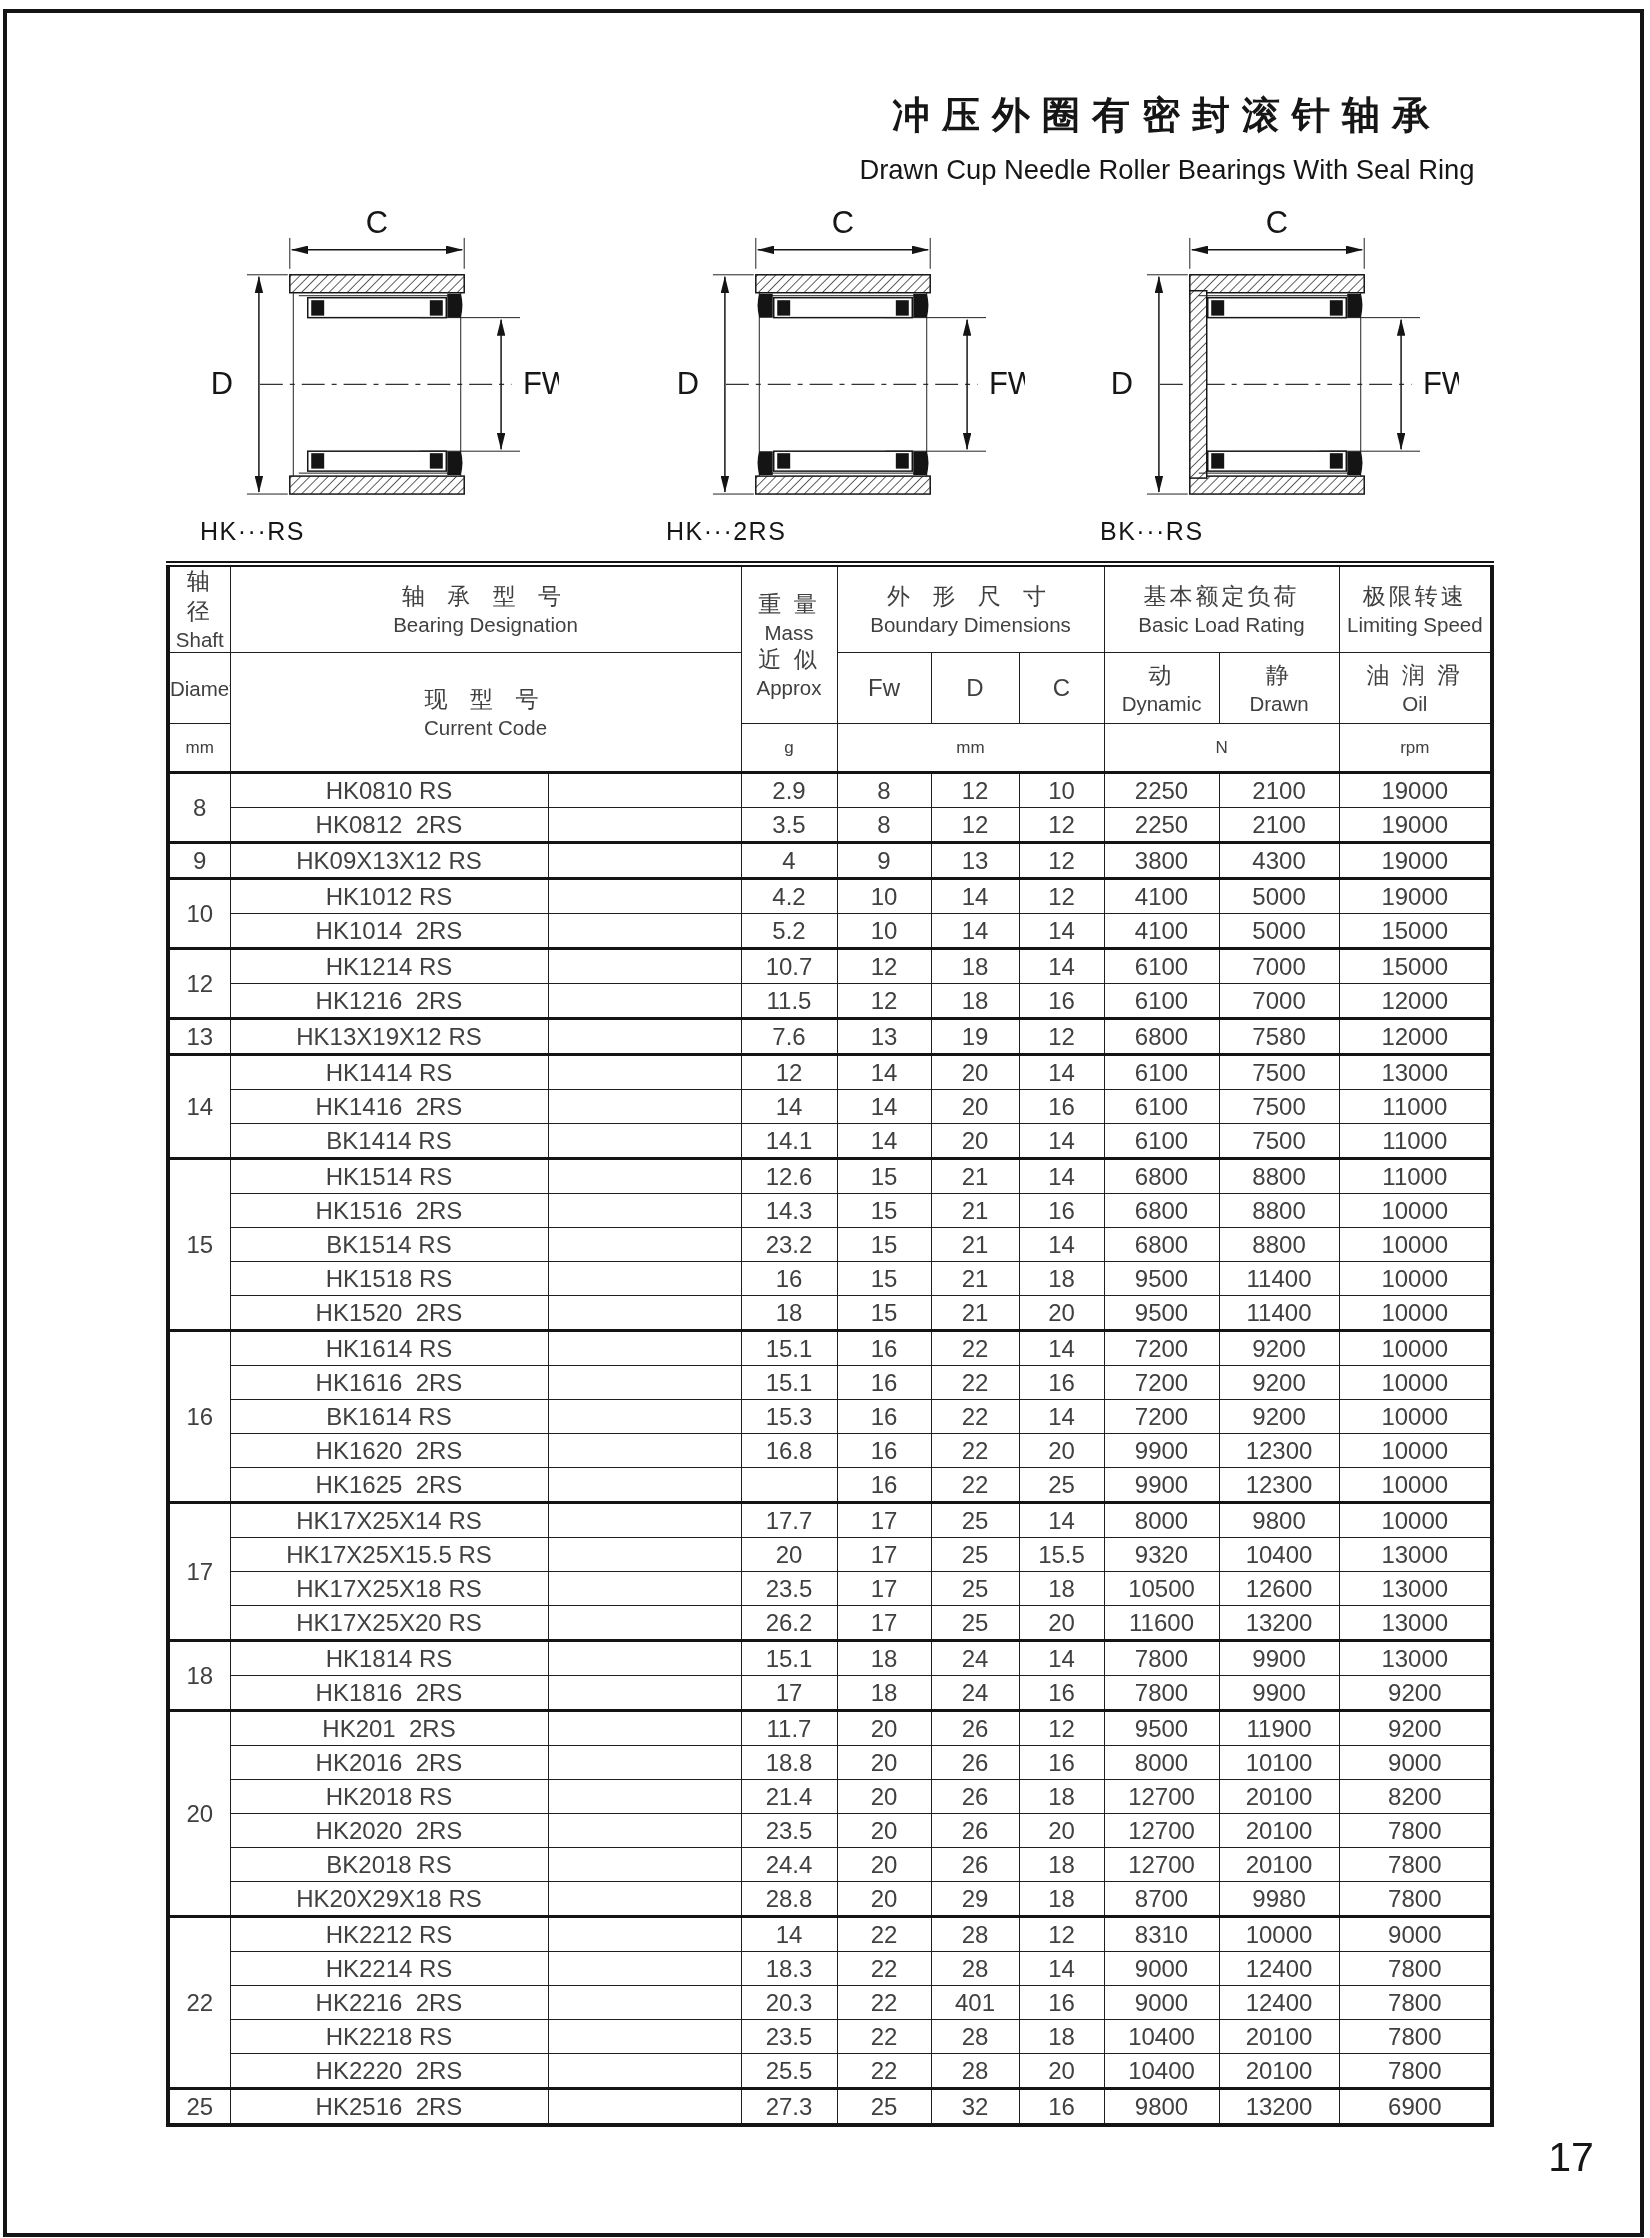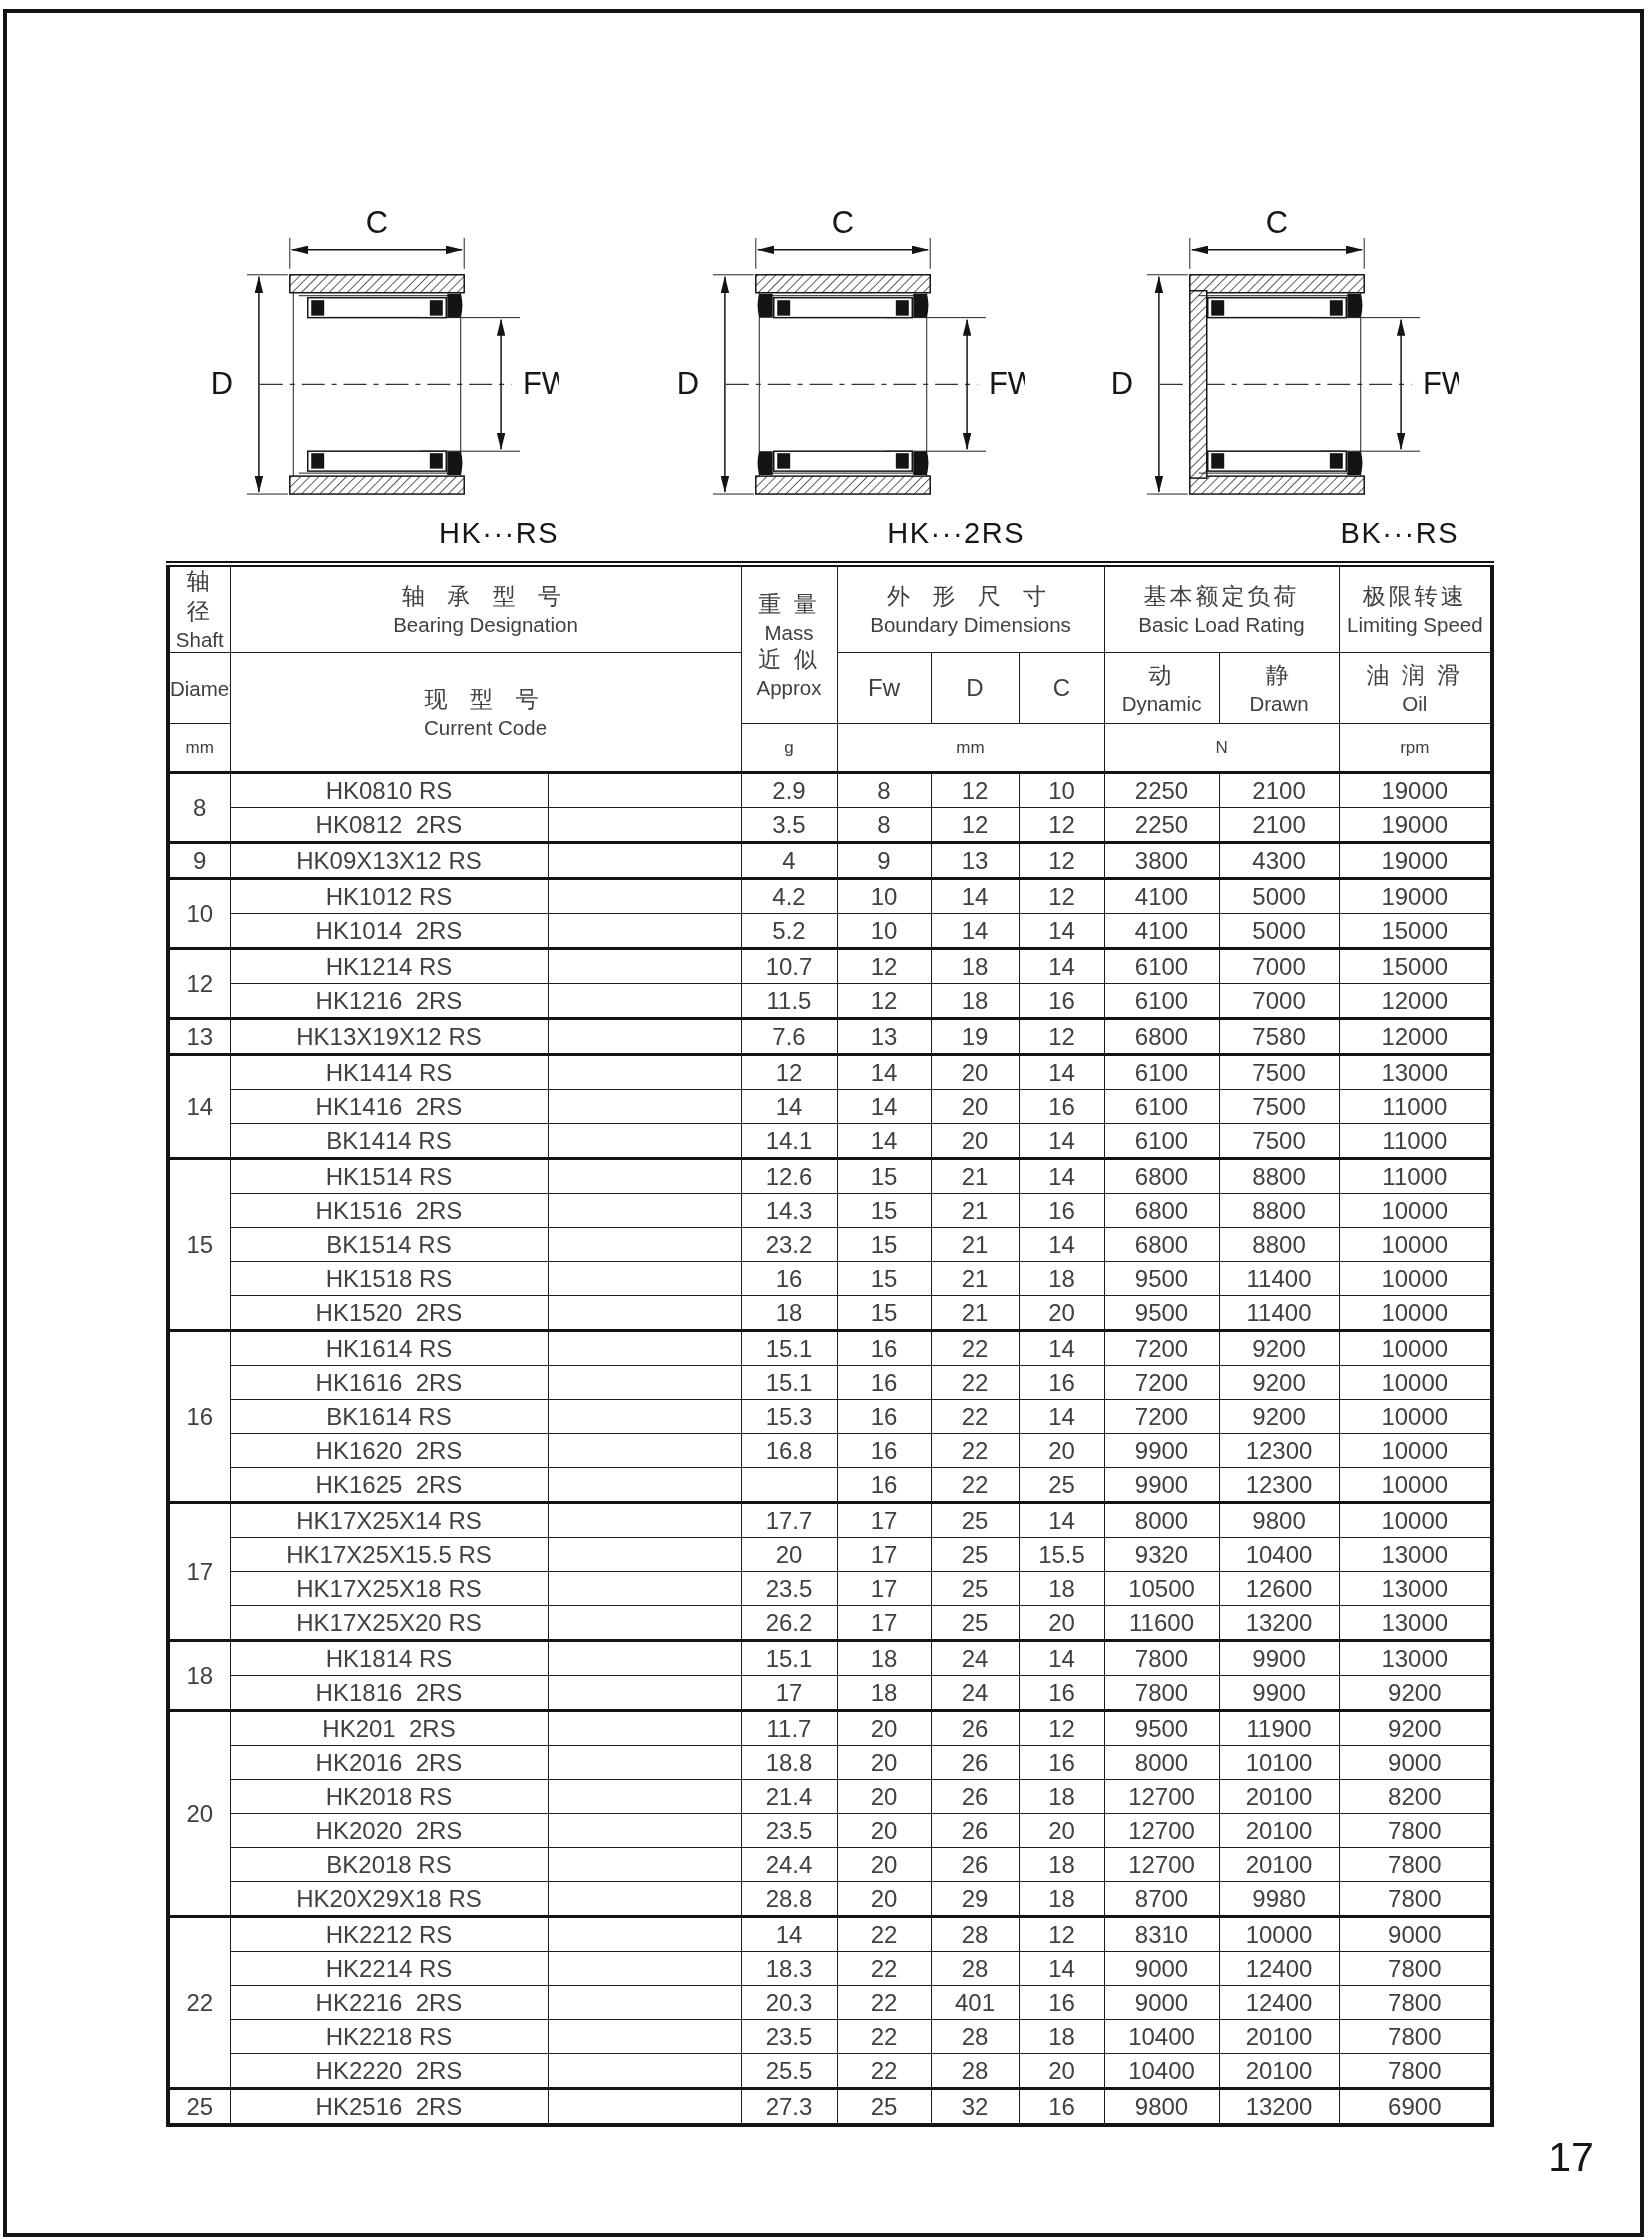--- a/index.html
+++ b/index.html
@@ -36,22 +36,22 @@
   }
   
   .drawings-host{position:absolute;left:0;top:0;width:100%;height:100%;}
   .drawing{position:absolute;top:210px;width:359px;}
   .drawing:nth-child(1){left:200px;}
   .drawing:nth-child(2){left:666px;}
   .drawing:nth-child(3){left:1100px;}
   .drawing svg{display:block;width:359px;height:299px;}
   .caption{
     margin-top:8px;
-    text-align:right;
-    font-size:29px;
+    text-align:left;
+    font-size:25px;
     letter-spacing:1.5px;
     white-space:nowrap;
   }
   .thin{stroke:#222;stroke-width:2;fill:none;}
   .dim{stroke:#161616;stroke-width:3;fill:none;}
   .cl{stroke:#333;stroke-width:2.5;fill:none;stroke-dasharray:46 14 10 14;}
   .dimlabel{font-family:"Liberation Sans",sans-serif;font-size:62px;fill:#161616;}
   
   table.spec{
     position:absolute;
@@ -91,20 +91,24 @@
     text-align:center;
     font-size:41px;
   }
 </style>
 </head>
 <body>
 
 <div class="page">
   <div class="frame"></div>
 
+  <div class="title-block">
+    <div class="title-zh">冲压外圈有密封滚针轴承</div>
+    <div class="title-en">Drawn Cup Needle Roller Bearings With Seal Ring</div>
+  </div>
 
   <div class="drawings-host">
       <div class="drawing">
     <svg viewBox="0 0 720 600">
       <defs>
         <pattern id="hatch0" patternUnits="userSpaceOnUse" width="13" height="13" patternTransform="rotate(45)">
           <rect width="13" height="13" fill="#ffffff"></rect>
           <line x1="0" y1="0" x2="0" y2="13" stroke="#2a2a2a" stroke-width="3"></line>
         </pattern>
         <marker id="arr0" viewBox="0 0 12 6" refX="11.5" refY="3" markerWidth="34" markerHeight="17" markerUnits="userSpaceOnUse" orient="auto-start-reverse">

